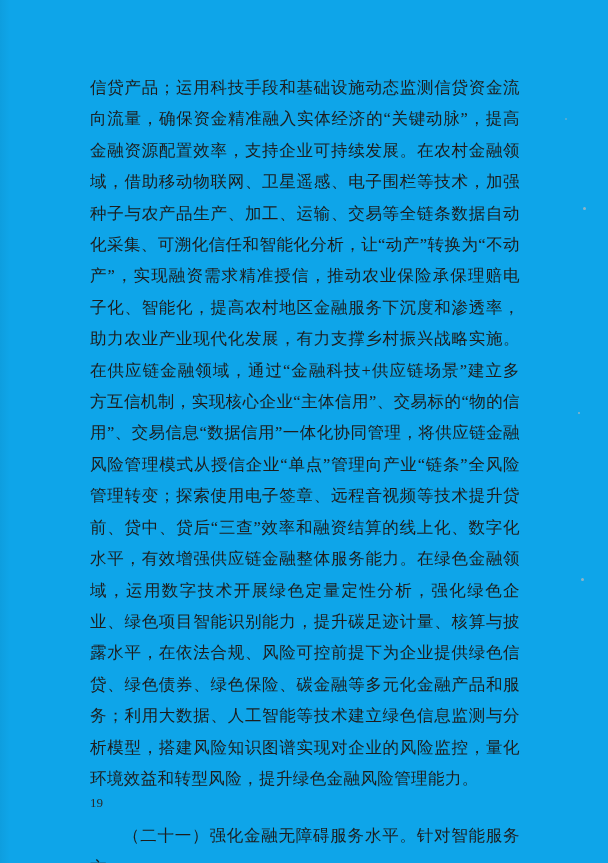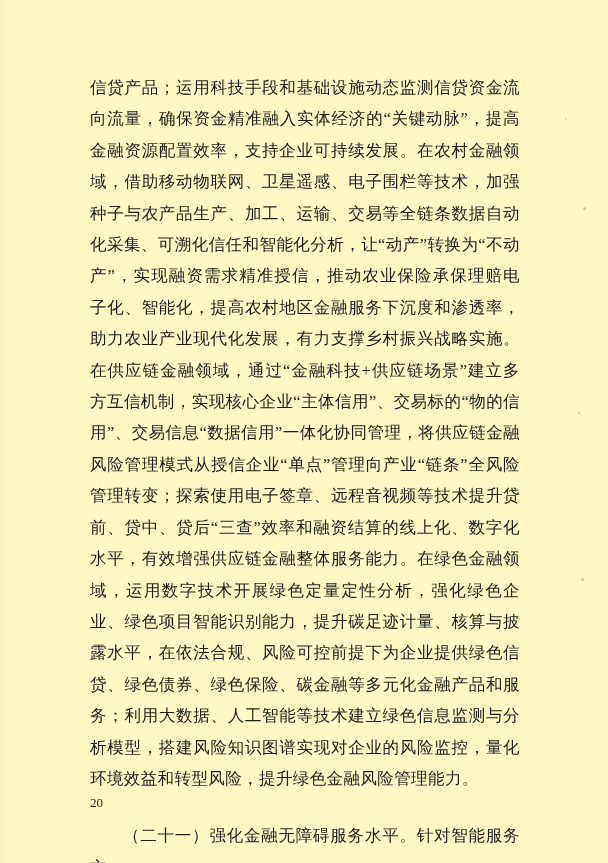--- a/index.html
+++ b/index.html
@@ -11,21 +11,21 @@
     height: 863px;
     background: #ffffff;
     font-family: "Liberation Serif", "DejaVu Serif", serif;
     position: relative;
     overflow: hidden;
   }
   
   .page {
     position: absolute;
     inset: 0;
-    background: #fef9c3;
+    background: #0ea5e9;
   }
   .page-inner {
     position: absolute;
     left: 0;
     top: 0;
     width: 608px;
     height: 863px;
   }
   .content {
     position: absolute;
@@ -82,21 +82,21 @@
 <div class="page">
   <div class="page-inner">
 
     <div class="edge-shade"></div>
 
     <div class="content">
       <p class="para first">信贷产品；运用科技手段和基础设施动态监测信贷资金流向流量，确保资金精准融入实体经济的“关键动脉”，提高金融资源配置效率，支持企业可持续发展。在农村金融领域，借助移动物联网、卫星遥感、电子围栏等技术，加强种子与农产品生产、加工、运输、交易等全链条数据自动化采集、可溯化信任和智能化分析，让“动产”转换为“不动产”，实现融资需求精准授信，推动农业保险承保理赔电子化、智能化，提高农村地区金融服务下沉度和渗透率，助力农业产业现代化发展，有力支撑乡村振兴战略实施。在供应链金融领域，通过“金融科技+供应链场景”建立多方互信机制，实现核心企业“主体信用”、交易标的“物的信用”、交易信息“数据信用”一体化协同管理，将供应链金融风险管理模式从授信企业“单点”管理向产业“链条”全风险管理转变；探索使用电子签章、远程音视频等技术提升贷前、贷中、贷后“三查”效率和融资结算的线上化、数字化水平，有效增强供应链金融整体服务能力。在绿色金融领域，运用数字技术开展绿色定量定性分析，强化绿色企业、绿色项目智能识别能力，提升碳足迹计量、核算与披露水平，在依法合规、风险可控前提下为企业提供绿色信贷、绿色债券、绿色保险、碳金融等多元化金融产品和服务；利用大数据、人工智能等技术建立绿色信息监测与分析模型，搭建风险知识图谱实现对企业的风险监控，量化环境效益和转型风险，提升绿色金融风险管理能力。</p>
       <p class="para indent">（二十一）强化金融无障碍服务水平。针对智能服务方</p>
     </div>
 
-    <div class="page-number">20</div>
+    <div class="page-number">19</div>
 
     <div class="speckle sp1"></div>
     <div class="speckle sp2"></div>
     <div class="speckle sp3"></div>
     <div class="speckle sp4"></div>
 
   </div>
 </div>
 
 </body></html>

